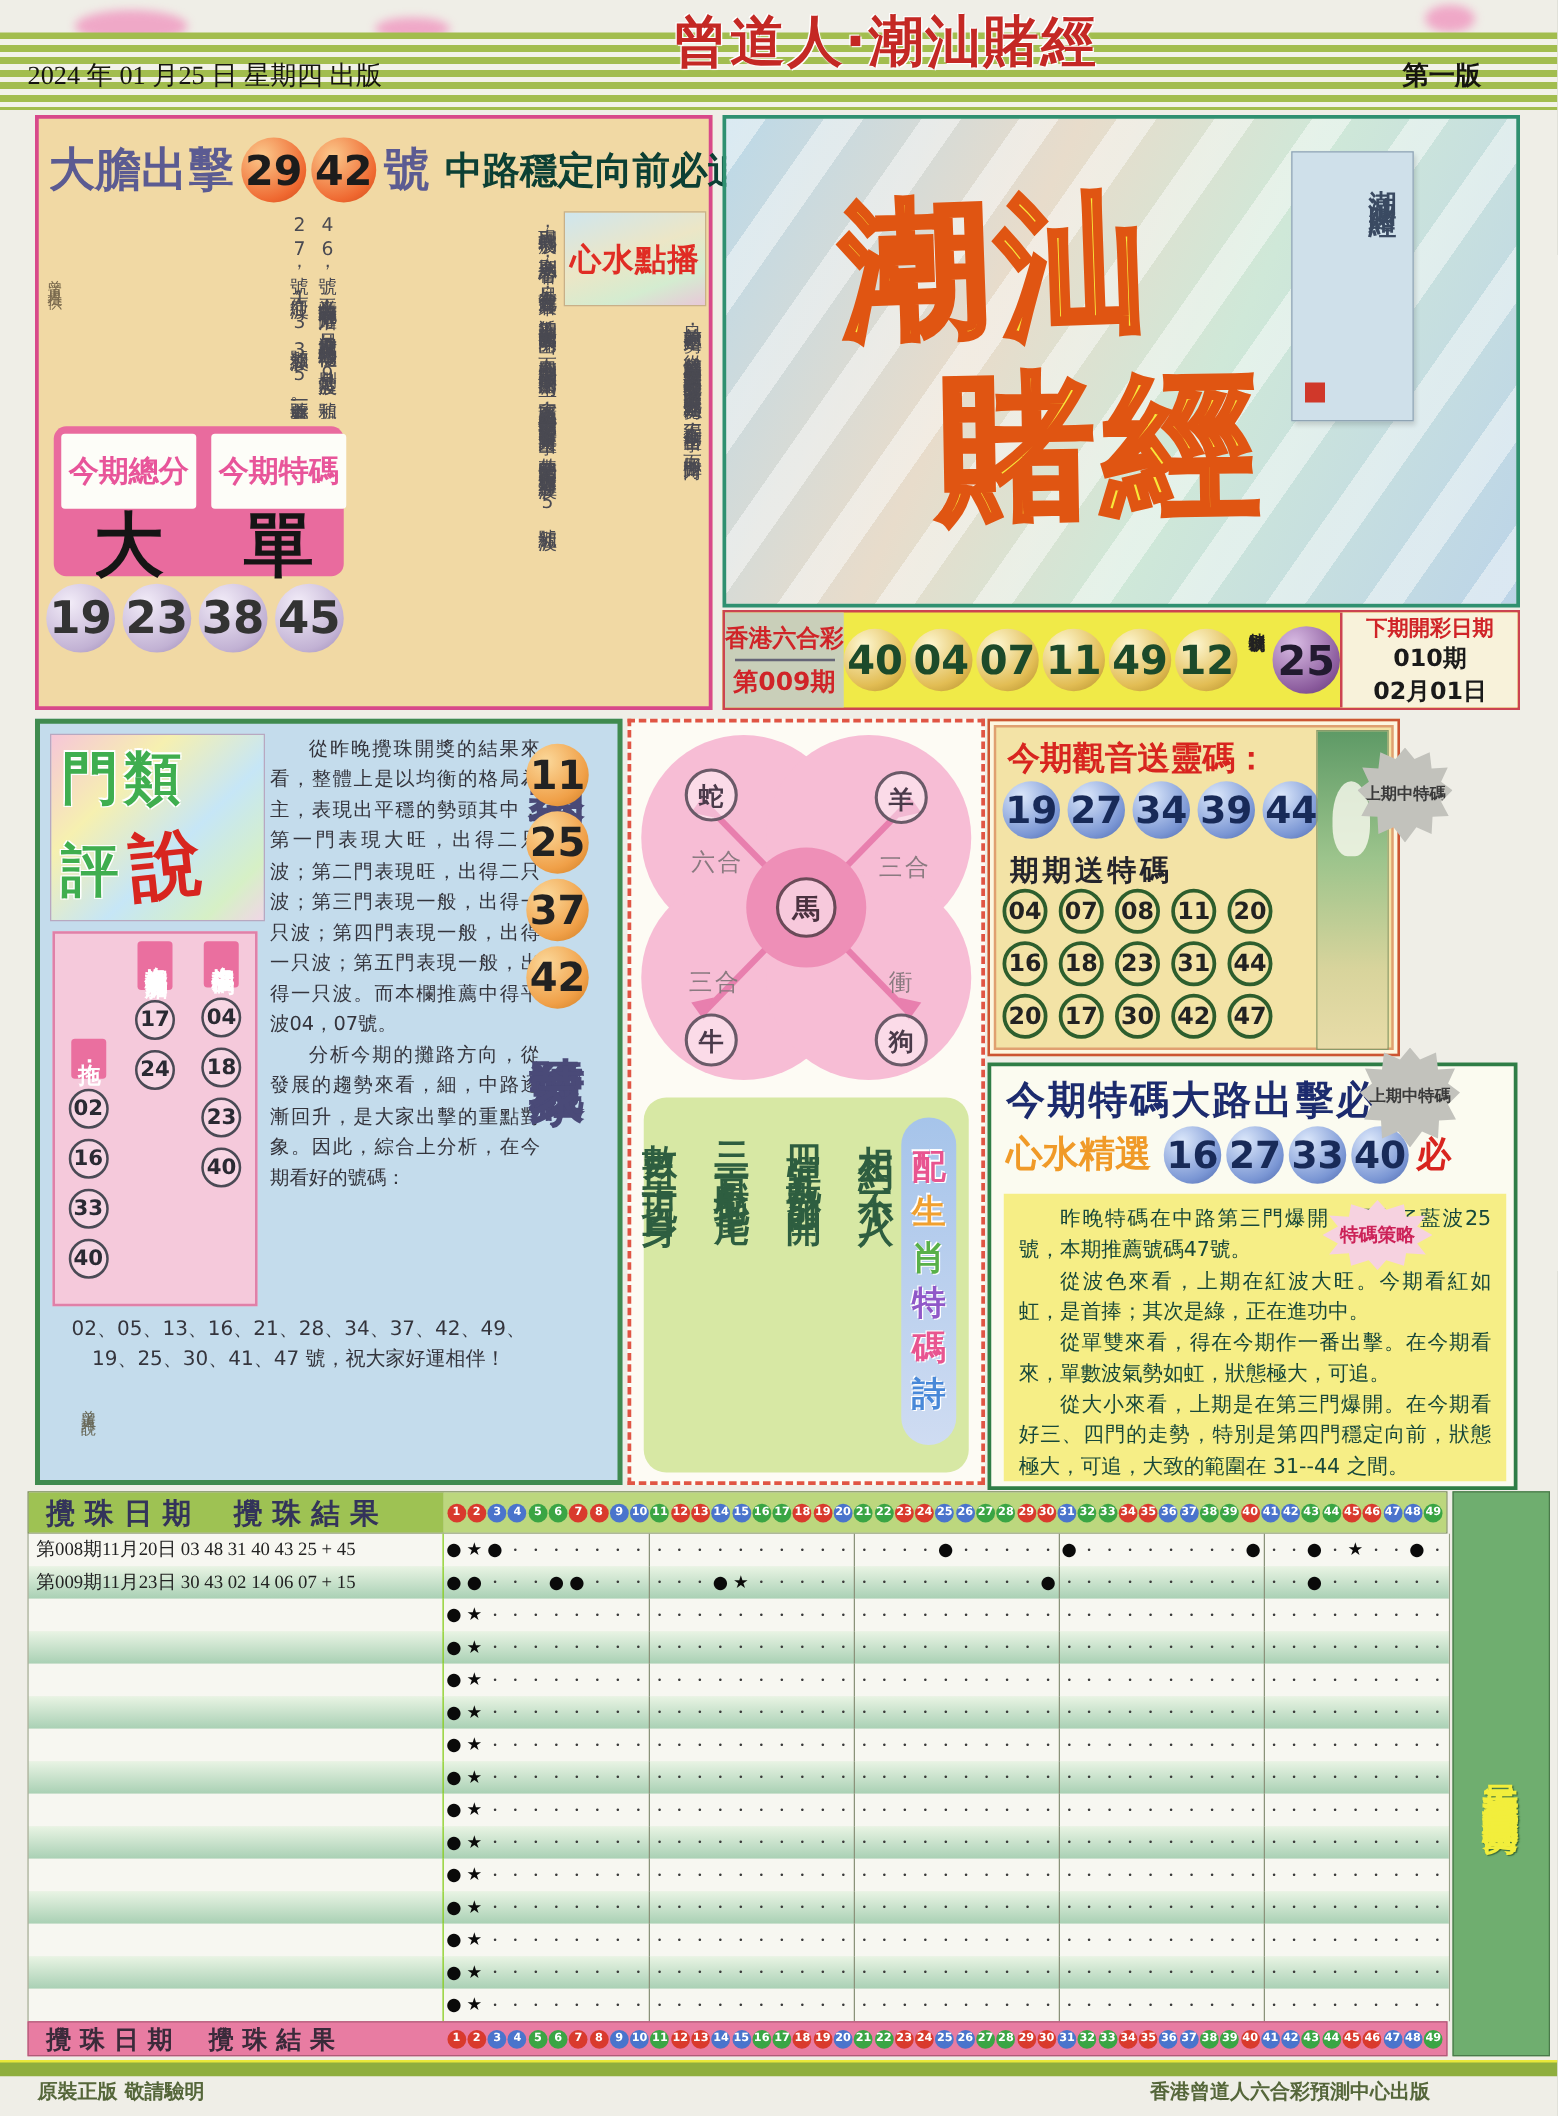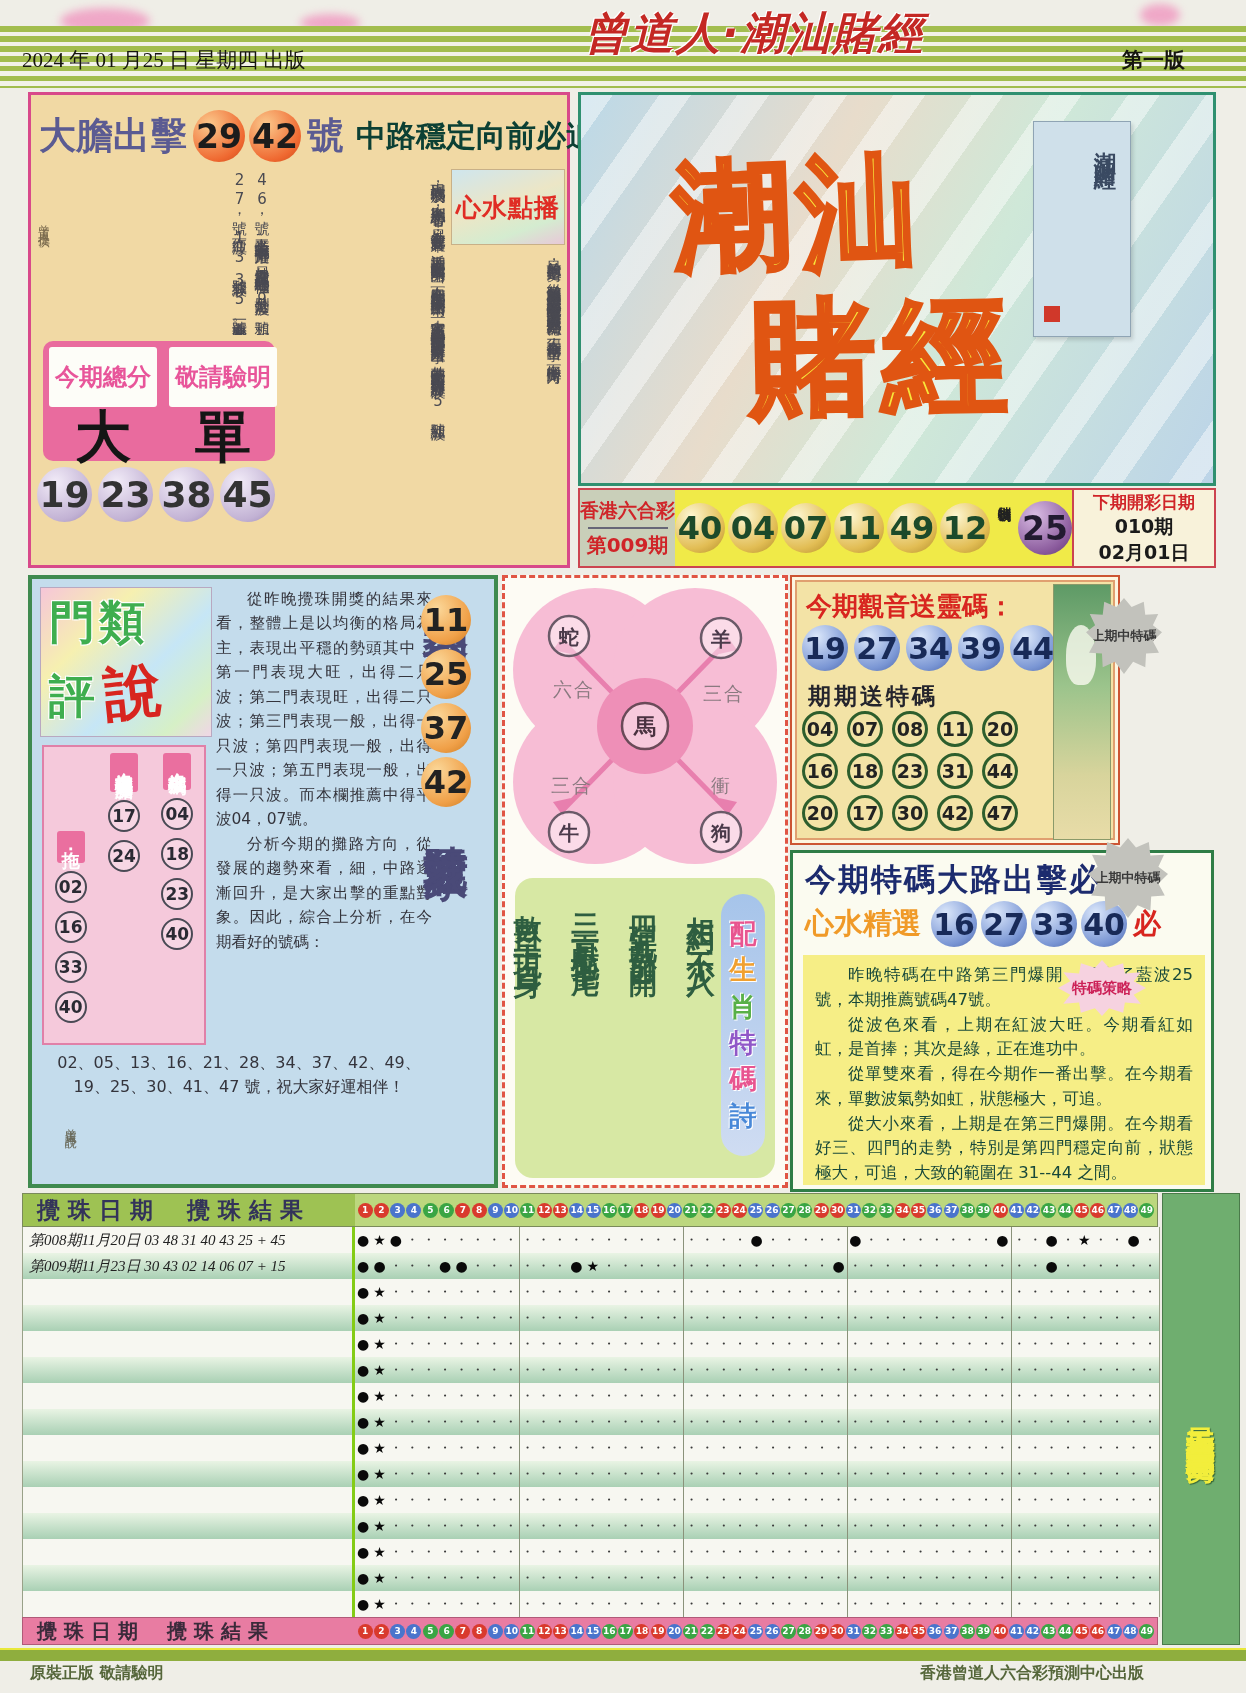--- a/index.html
+++ b/index.html
@@ -4,22 +4,22 @@
 <style>
   html,body{margin:0;padding:0;background:#d8d6cf;}
   #page{position:relative;width:1246px;height:1693px;background:#efeee7;overflow:hidden;
         font-family:"DejaVu Sans",sans-serif;color:#222;}
   .abs{position:absolute;}
   .vtext{writing-mode:vertical-rl;text-orientation:upright;}
 
   
   #stripes{left:0;top:26px;width:1246px;height:62px;
     background:repeating-linear-gradient(180deg,#a2bd4e 0 5.5px,#f2f2e8 5.5px 10px);}
-  #masthead{left:584px;top:4px;font-size:44px;font-weight:bold;color:#c42824;letter-spacing:2px;
-    text-shadow:0 0 2px #fff,1px 1px 0 #fff,-1px -1px 0 #fff;white-space:nowrap;font-style:italic;}
+  #masthead{left:538px;top:4px;font-size:44px;font-weight:bold;color:#c42824;letter-spacing:2px;
+    text-shadow:0 0 2px #fff,1px 1px 0 #fff,-1px -1px 0 #fff;white-space:nowrap;}
   #dateline{left:22px;top:46px;font-size:21px;color:#15150f;font-family:"Liberation Serif",serif;}
   #edition{left:1122px;top:46px;font-size:21px;font-weight:bold;color:#15150f;}
   .smudge{border-radius:50%;filter:blur(4px);opacity:.55;background:#f06fae;}
 
   
   #tl-box{left:28px;top:92px;width:542px;height:476px;background:#f1d9a4;
     border:3px solid #d8498a;box-sizing:border-box;}
   #tl-headline{left:8px;top:15px;display:flex;align-items:center;gap:6px;white-space:nowrap;}
   .hl-word{font-size:37px;font-weight:bold;color:#5b5b92;}
   .hl-ball{width:52px;height:52px;border-radius:50%;display:inline-flex;align-items:center;justify-content:center;
@@ -175,22 +175,22 @@
   #ch-label{width:332px;background:#9ec253;display:flex;align-items:center;gap:26px;padding-left:14px;
     box-sizing:border-box;}
   .ch-word{font-size:23px;font-weight:bold;color:#33335a;letter-spacing:8px;white-space:nowrap;}
   #ch-grid{flex:1;background:#bcd77e;display:flex;align-items:center;justify-content:space-around;padding:0 2px;}
   .mini-ball{width:15px;height:15px;border-radius:50%;display:inline-flex;align-items:center;justify-content:center;
     font-size:9px;font-weight:bold;color:#fff;flex:0 0 auto;}
   #chart-rows{left:22px;top:1227px;width:1136px;border-left:1px solid #99a188;border-right:1px solid #99a188;}
   .chart-row{display:flex;height:26px;}
   .row-white{background:#f7f7f1;}
   .row-green{background:linear-gradient(180deg,#e9f4e4 0%,#a9d0b4 100%);}
-  .row-label{width:332px;box-sizing:border-box;border-right:3px solid #84cc16;padding-left:6px;
-    font-family:"Liberation Serif",serif;font-size:15px;color:#222;line-height:26px;white-space:nowrap;overflow:hidden;font-style:italic;}
+  .row-label{width:332px;box-sizing:border-box;border-right:1px solid #84cc16;padding-left:6px;
+    font-family:"Liberation Serif",serif;font-size:15px;color:#222;line-height:26px;white-space:nowrap;overflow:hidden;}
   .row-grid{flex:1;display:flex;}
   .cell{width:16.4px;text-align:center;font-size:7px;line-height:26px;color:#3a3a3a;flex:0 0 auto;}
   .cell.mark{font-size:14px;color:#0a0a0a;}
   .cell.sep{border-left:1px solid #8a927a;box-sizing:border-box;}
   #side-bar{left:1162px;top:1193px;width:78px;height:452px;background:#6fae6f;display:flex;
     align-items:center;justify-content:center;box-sizing:border-box;border:1px solid #4a7a4a;}
   #side-title{font-size:29px;font-weight:bold;color:#f2ee3c;letter-spacing:2px;
     text-shadow:1px 1px 1px #3a6a3a;}
   #pink-bar{left:22px;top:1617px;width:1136px;height:28px;display:flex;background:#e87ca2;box-sizing:border-box;
     border:1px solid #b05a78;}
@@ -232,21 +232,21 @@
       <div id="xinshui-title">心水點播</div>
       <div class="vtext article" id="xinshui-text">目前的袒露走勢，從整體的格局看來仍然是以大細路方向的表現十分大旺而大路方向的表現近來亦走勢回穩，得在今期作一番出擊，而極中路方向</div>
     </div>
     <div class="abs" id="tl-pinkbox">
       <div class="pb-half">
         <span class="pb-label">今期總分</span>
         <span class="pb-value">大</span>
       </div>
       <div class="pb-divider"></div>
       <div class="pb-half">
-        <span class="pb-label">敬請驗明</span>
+        <span class="pb-label">今期特碼</span>
         <span class="pb-value">單</span>
       </div>
     </div>
     <div class="abs" id="tl-balls">
         <span class="lav-ball">19</span>
         <span class="lav-ball">23</span>
         <span class="lav-ball">38</span>
         <span class="lav-ball">45</span>
       </div>
   </div>

